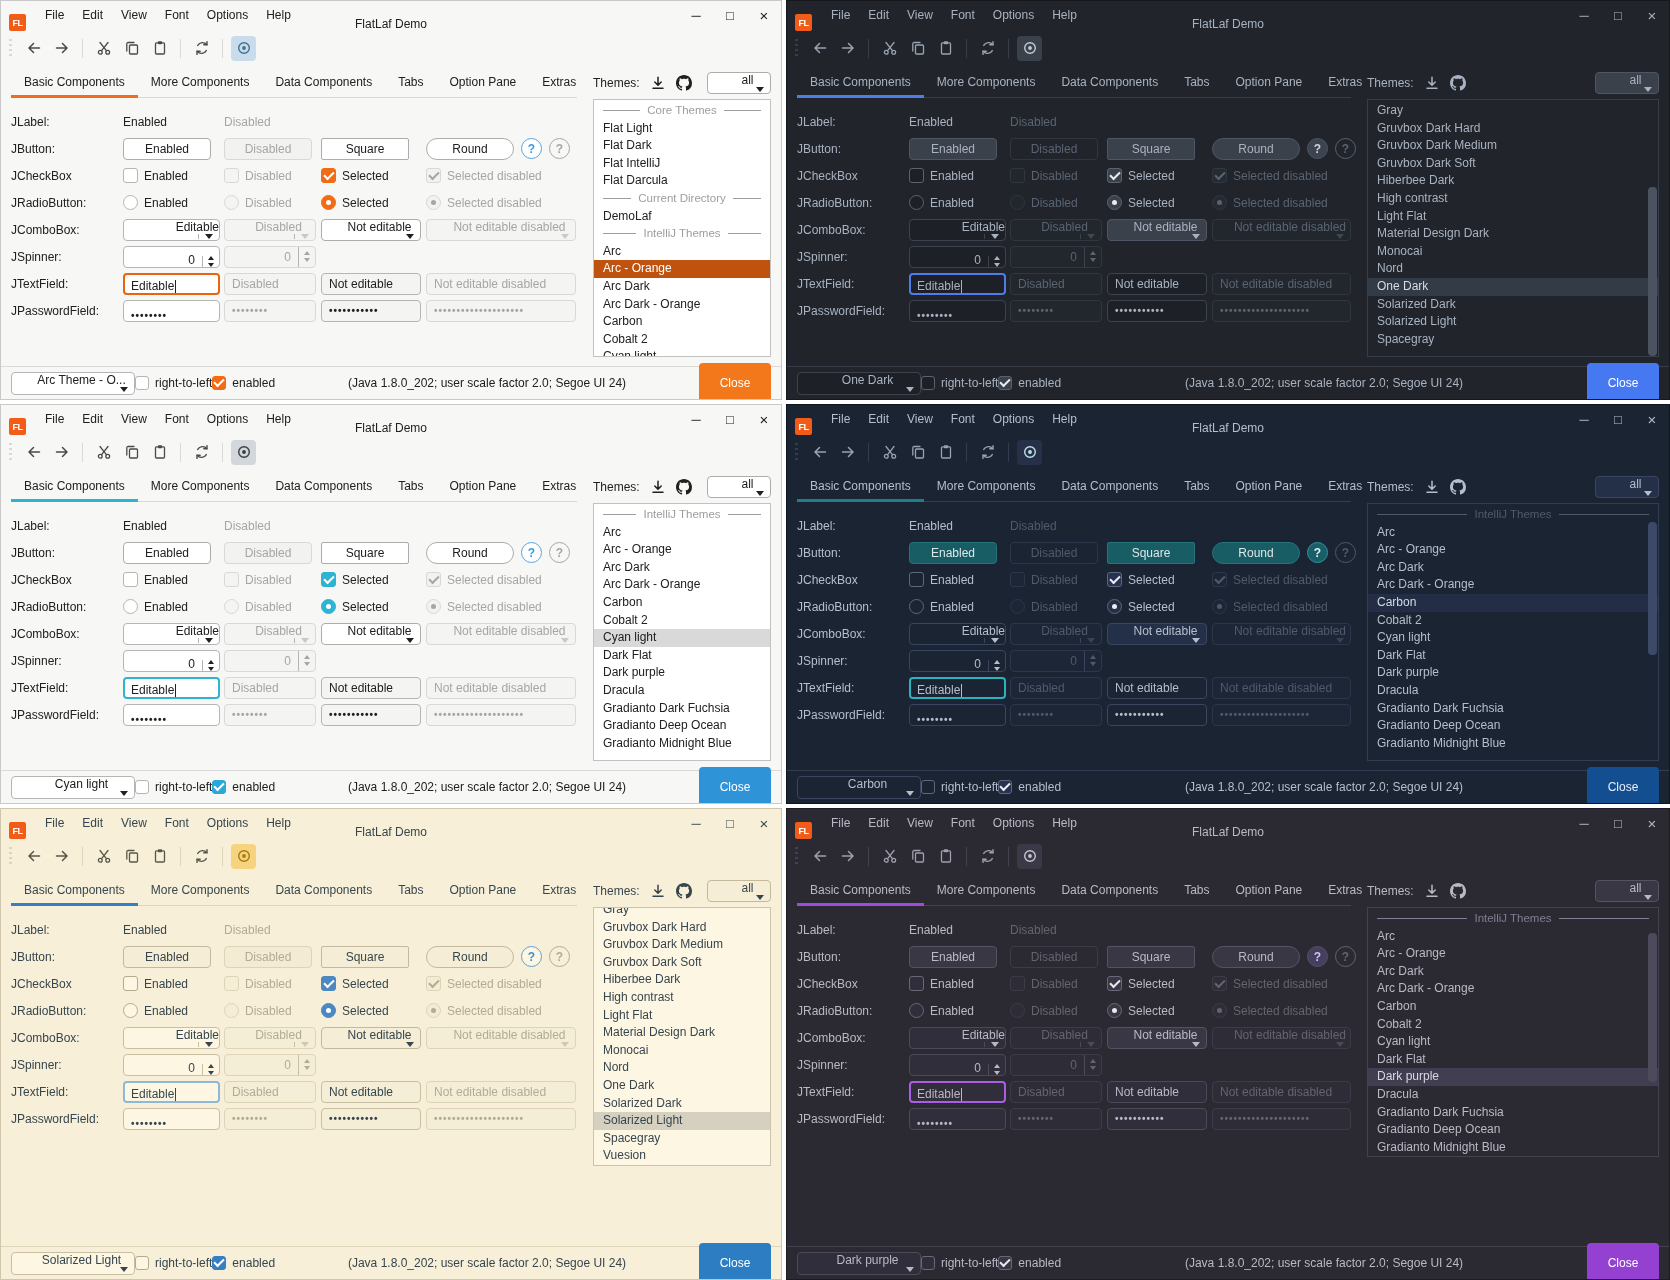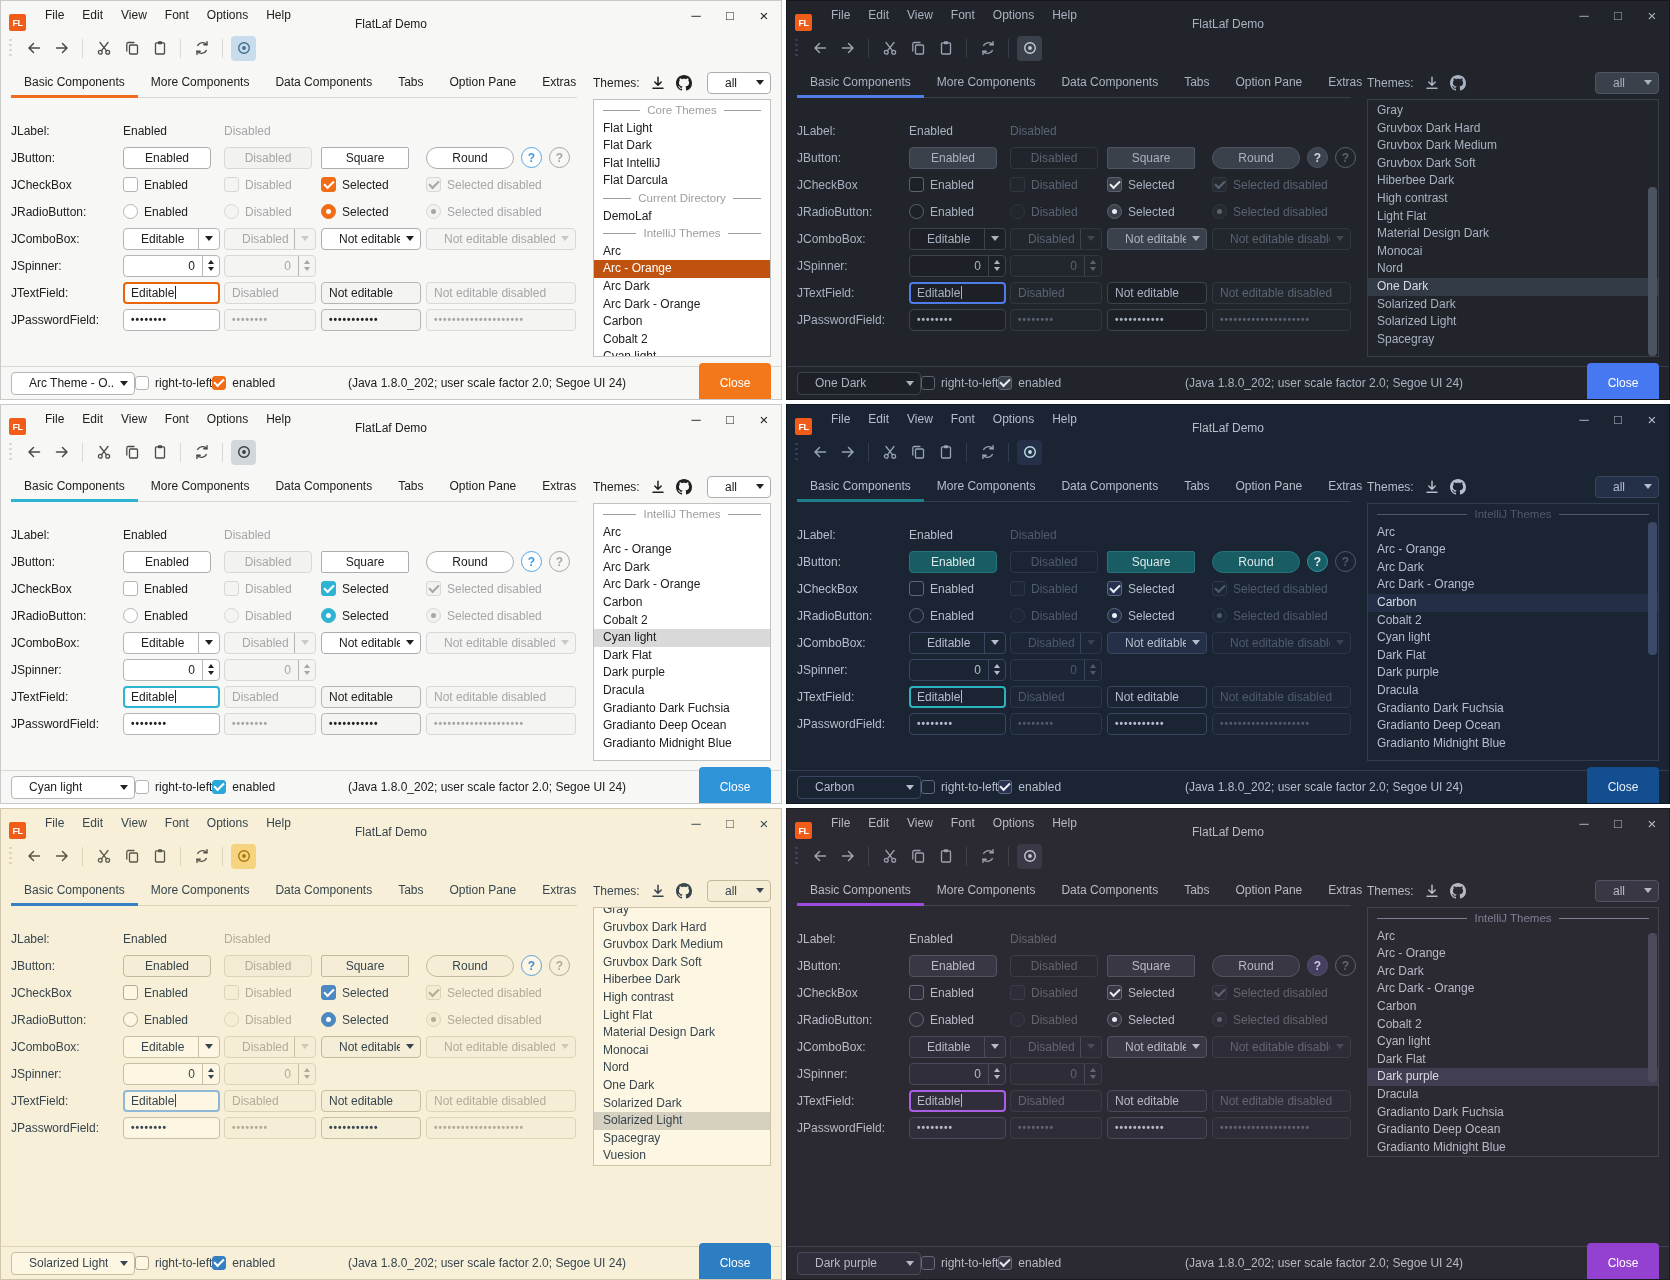--- a/index.html
+++ b/index.html
@@ -25,23 +25,23 @@
   .ticon.eye { background:var(--eye-bg); color:var(--eye-fg); }
   .tsep { width:1px; height:19px; background:var(--border); margin:0 5px; }
 
   
   .wbody { flex:1; display:flex; min-height:0; padding:0 10px; gap:16px; }
   .content { flex:1; min-width:0; display:flex; flex-direction:column; }
   .tabs { display:flex; align-items:stretch; height:31px; border-bottom:1px solid var(--border); margin-top:2px; flex:none; }
   .tab { display:flex; align-items:center; padding:0 13px; position:relative; white-space:nowrap; }
   .tab.active::after { content:''; position:absolute; left:0; right:0; bottom:-1px; height:3px; background:var(--accent); }
 
-  .cgrid { display:grid; grid-template-columns:112px 101px 97px 105px 1fr; grid-auto-rows:27px; align-items:center; margin-top:19px; }
+  .cgrid { display:grid; grid-template-columns:112px 101px 97px 105px 1fr; grid-auto-rows:27px; align-items:center; margin-top:10px; }
   .cell { display:flex; align-items:center; min-width:0; }
-  .c1 .ctl { width:97px; } .c2 .ctl { width:92px; } .c3 .ctl { width:100px; } .c4 .ctl { width:100%; max-width:150px; }
+  .c1 .ctl { width:97px;align-items:flex-end; } .c2 .ctl { width:92px; } .c3 .ctl { width:100px; } .c4 .ctl { width:100%; max-width:150px; }
   .muted { color:var(--muted); }
   .grp { display:flex; align-items:center; gap:6px; }
 
   .btn { height:22px; width:88px; display:inline-flex; align-items:center; justify-content:center; border:1px solid var(--btn-border); background:var(--btn-bg); color:var(--fg); border-radius:4px; font-size:12px; font-family:inherit; flex:none; }
   .btn.square-btn { border-radius:2px; }
   .btn.round { border-radius:11px; }
   .btn.disabled { background:var(--btn-dis-bg); border-color:var(--dis-border); color:var(--muted); }
   .dark .btn.disabled { background:transparent; }
   .primary-btns .btn.enabled-btn, .primary-btns .btn.square-btn, .primary-btns .btn.round { background:var(--primary-bg); border-color:var(--primary-border); color:var(--primary-fg); }
 
@@ -58,21 +58,21 @@
   .cb.checked.disabled::after { border-color:var(--muted); }
 
   .rb { width:15px; height:15px; border:1px solid var(--check-border); border-radius:50%; background:var(--field-bg); display:inline-flex; align-items:center; justify-content:center; flex:none; }
   .rb.checked { background:var(--check-bg); border-color:var(--check-bg); }
   .dark .rb.checked { background:var(--btn-bg); border-color:var(--check-border); }
   .rb.checked::after { content:''; width:5px; height:5px; border-radius:50%; background:var(--check-mark); }
   .rb.disabled { border-color:var(--dis-border); background:var(--dis-bg); }
   .rb.checked.disabled { background:var(--btn-dis-bg); border-color:var(--dis-border); }
   .rb.checked.disabled::after { background:var(--muted); }
 
-  .combo { height:22px; border:1px solid var(--field-border); border-radius:4px; background:var(--field-bg); display:inline-flex; align-items:center; padding-left:17px; font-size:12px; }
+  .combo { height:22px; border:1px solid var(--field-border); border-radius:4px; background:var(--field-bg); display:inline-flex; align-items:center; padding-left:17px; font-size:12px;flex-direction:column; }
   .combo .cval { overflow:hidden; white-space:nowrap; }
   .combo .arrowbox { margin-left:auto; align-self:stretch; display:flex; align-items:center; padding:0 6px; }
   .combo.editable .arrowbox { border-left:1px solid var(--field-border); }
   .combo.buttonlike { background:var(--btn-bg); border-color:var(--btn-border); }
   .combo.disabled { color:var(--muted); border-color:var(--dis-border); background:var(--dis-bg); }
   .arrow { width:0; height:0; border-left:4px solid transparent; border-right:4px solid transparent; border-top:5px solid currentColor; display:inline-block; }
   .combo.disabled .arrow { opacity:.55; }
 
   .spinner { height:22px; border:1px solid var(--field-border); border-radius:4px; background:var(--field-bg); display:inline-flex; align-items:stretch; }
   .spin-val { flex:1; display:flex; align-items:center; justify-content:flex-end; padding-right:7px; }

